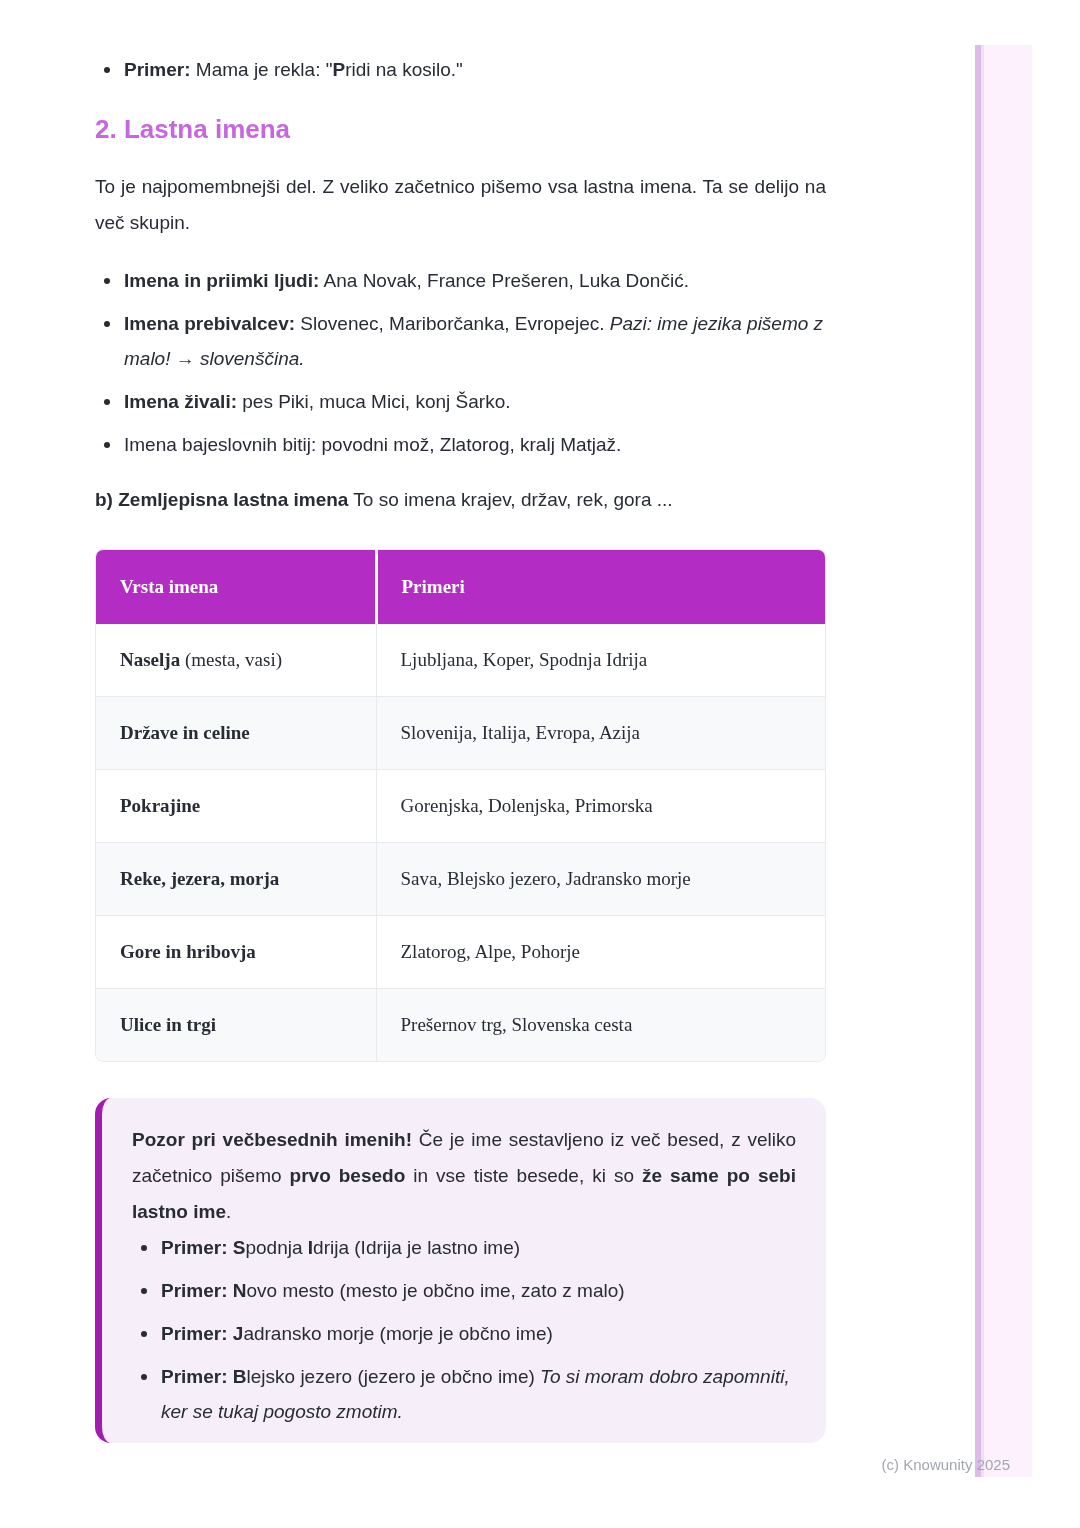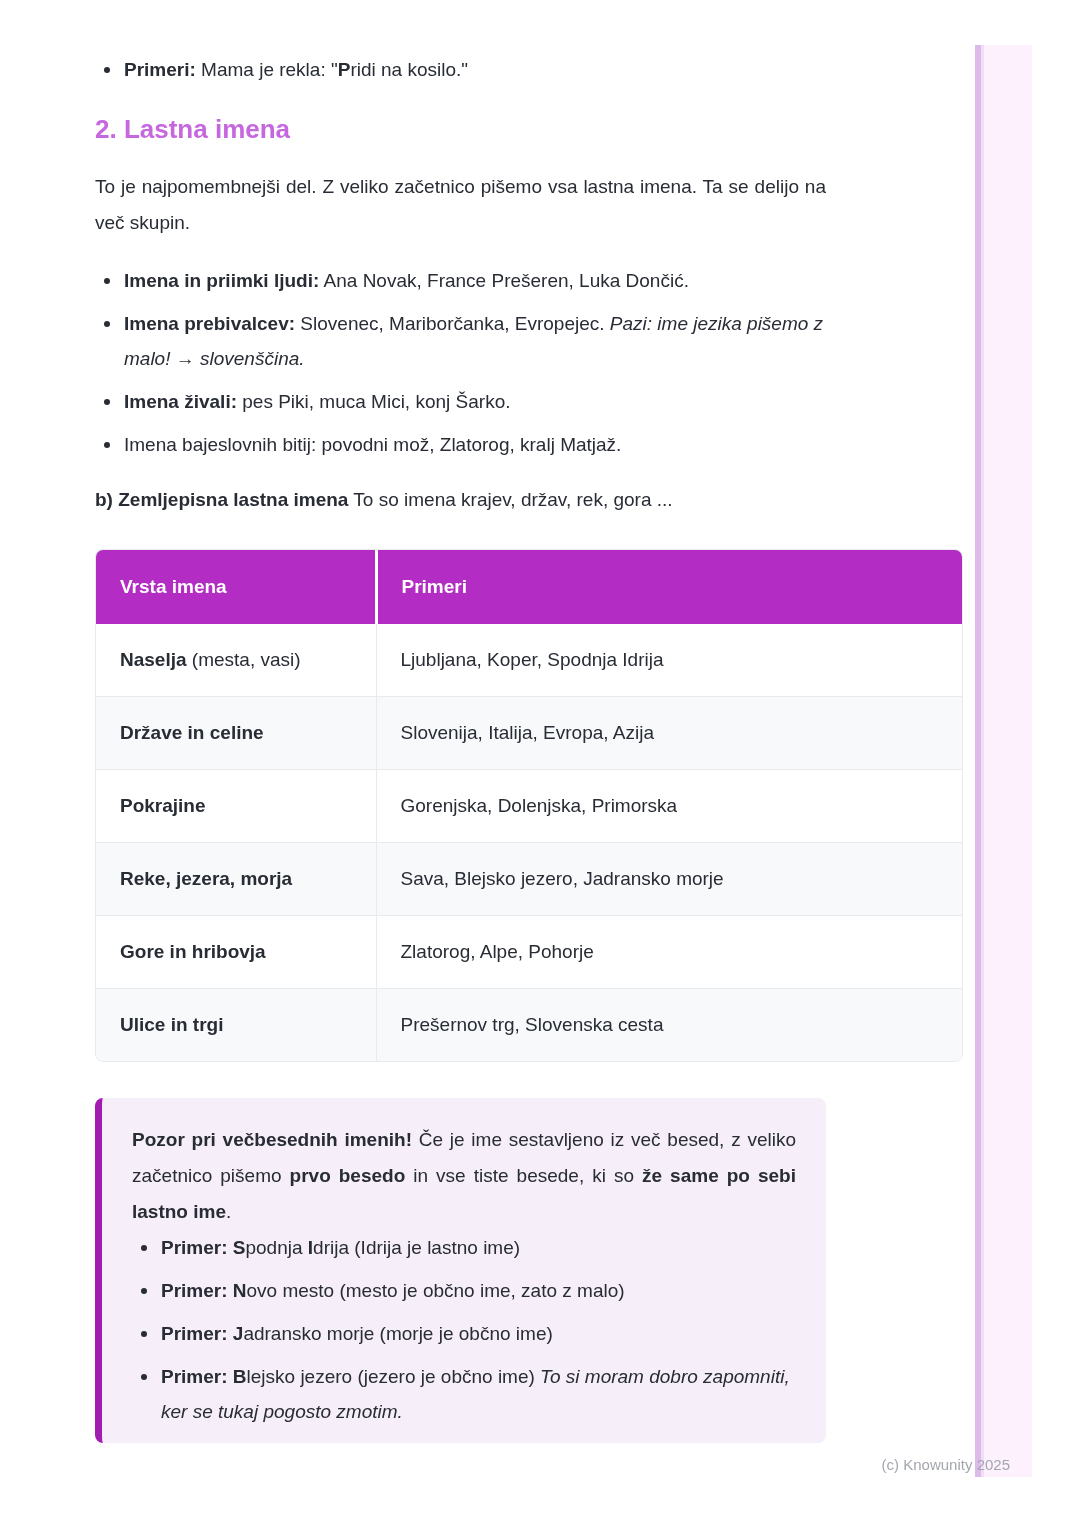--- a/index.html
+++ b/index.html
@@ -64,24 +64,25 @@
     font-weight: 700;
   }
   .beings-list { margin-top: 22px; }
   p.subline {
     margin: 20px 0 0 0;
     font-size: 19px;
     line-height: 35px;
   }
   .table-wrap {
     margin-top: 32px;
-    width: 868px;
+    width: 731px;
     border-radius: 8px;
     overflow: hidden;
     border: 1px solid var(--table-border, #e8eaee);
+    font-family: Liberation Serif, serif;
   }
   table.names-table {
     width: 100%;
     border-collapse: collapse;
   }
   .names-table th {
     background: var(--table-header-bg, #b32cc4);
     color: #ffffff;
     text-align: left;
     font-size: 19px;
@@ -98,21 +99,21 @@
   }
   .names-table td:first-child { width: 280px; }
   .names-table td + td { border-left: 1px solid var(--table-border, #e8eaee); }
   .names-table tbody tr + tr td { border-top: 1px solid var(--table-border, #e8eaee); }
   .names-table tr.alt td { background: var(--row-alt-bg, #f8f9fb); }
   .callout {
     margin-top: 36px;
     width: 731px;
     background: var(--callout-bg, #f6eef9);
     border-left: 7px solid var(--callout-border, #a21caf);
-    border-radius: 8px;
+    border-radius: 16px;
     padding: 24px 30px 14px 30px;
   }
   .callout-intro {
     margin: 0;
     font-size: 19px;
     line-height: 36px;
     text-align: justify;
   }
   .callout .blist { margin-top: 0; }
   .callout .blist li { margin-bottom: 8px; }
@@ -127,21 +128,21 @@
   }
 </style>
 </head>
 <body>
 
 <div class="side-strip"></div>
 
 <div class="content">
 
   <ul class="blist intro-list">
-    <li><span style="font-weight: 700;">Primeri:</span><span> Mama je rekla: "</span><span style="font-weight: 700;">P</span><span>ridi na kosilo."</span></li>
+    <li><span style="font-weight: 700;">Primer:</span><span> Mama je rekla: "</span><span style="font-weight: 700;">P</span><span>ridi na kosilo."</span></li>
   </ul>
 
   <h2 class="section-heading">2. Lastna imena</h2>
 
   <p class="para">To je najpomembnejši del. Z veliko začetnico pišemo vsa lastna imena. Ta se delijo na več skupin.</p>
 
 
   <ul class="blist beings-list">
     <li><span style="font-weight: 700;">Imena in priimki ljudi:</span><span> Ana Novak, France Prešeren, Luka Dončić.</span></li>
     <li><span style="font-weight: 700;">Imena prebivalcev:</span><span> Slovenec, Mariborčanka, Evropejec. </span><span style="font-style: italic;">Pazi: ime jezika pišemo z malo! → slovenščina.</span></li>

